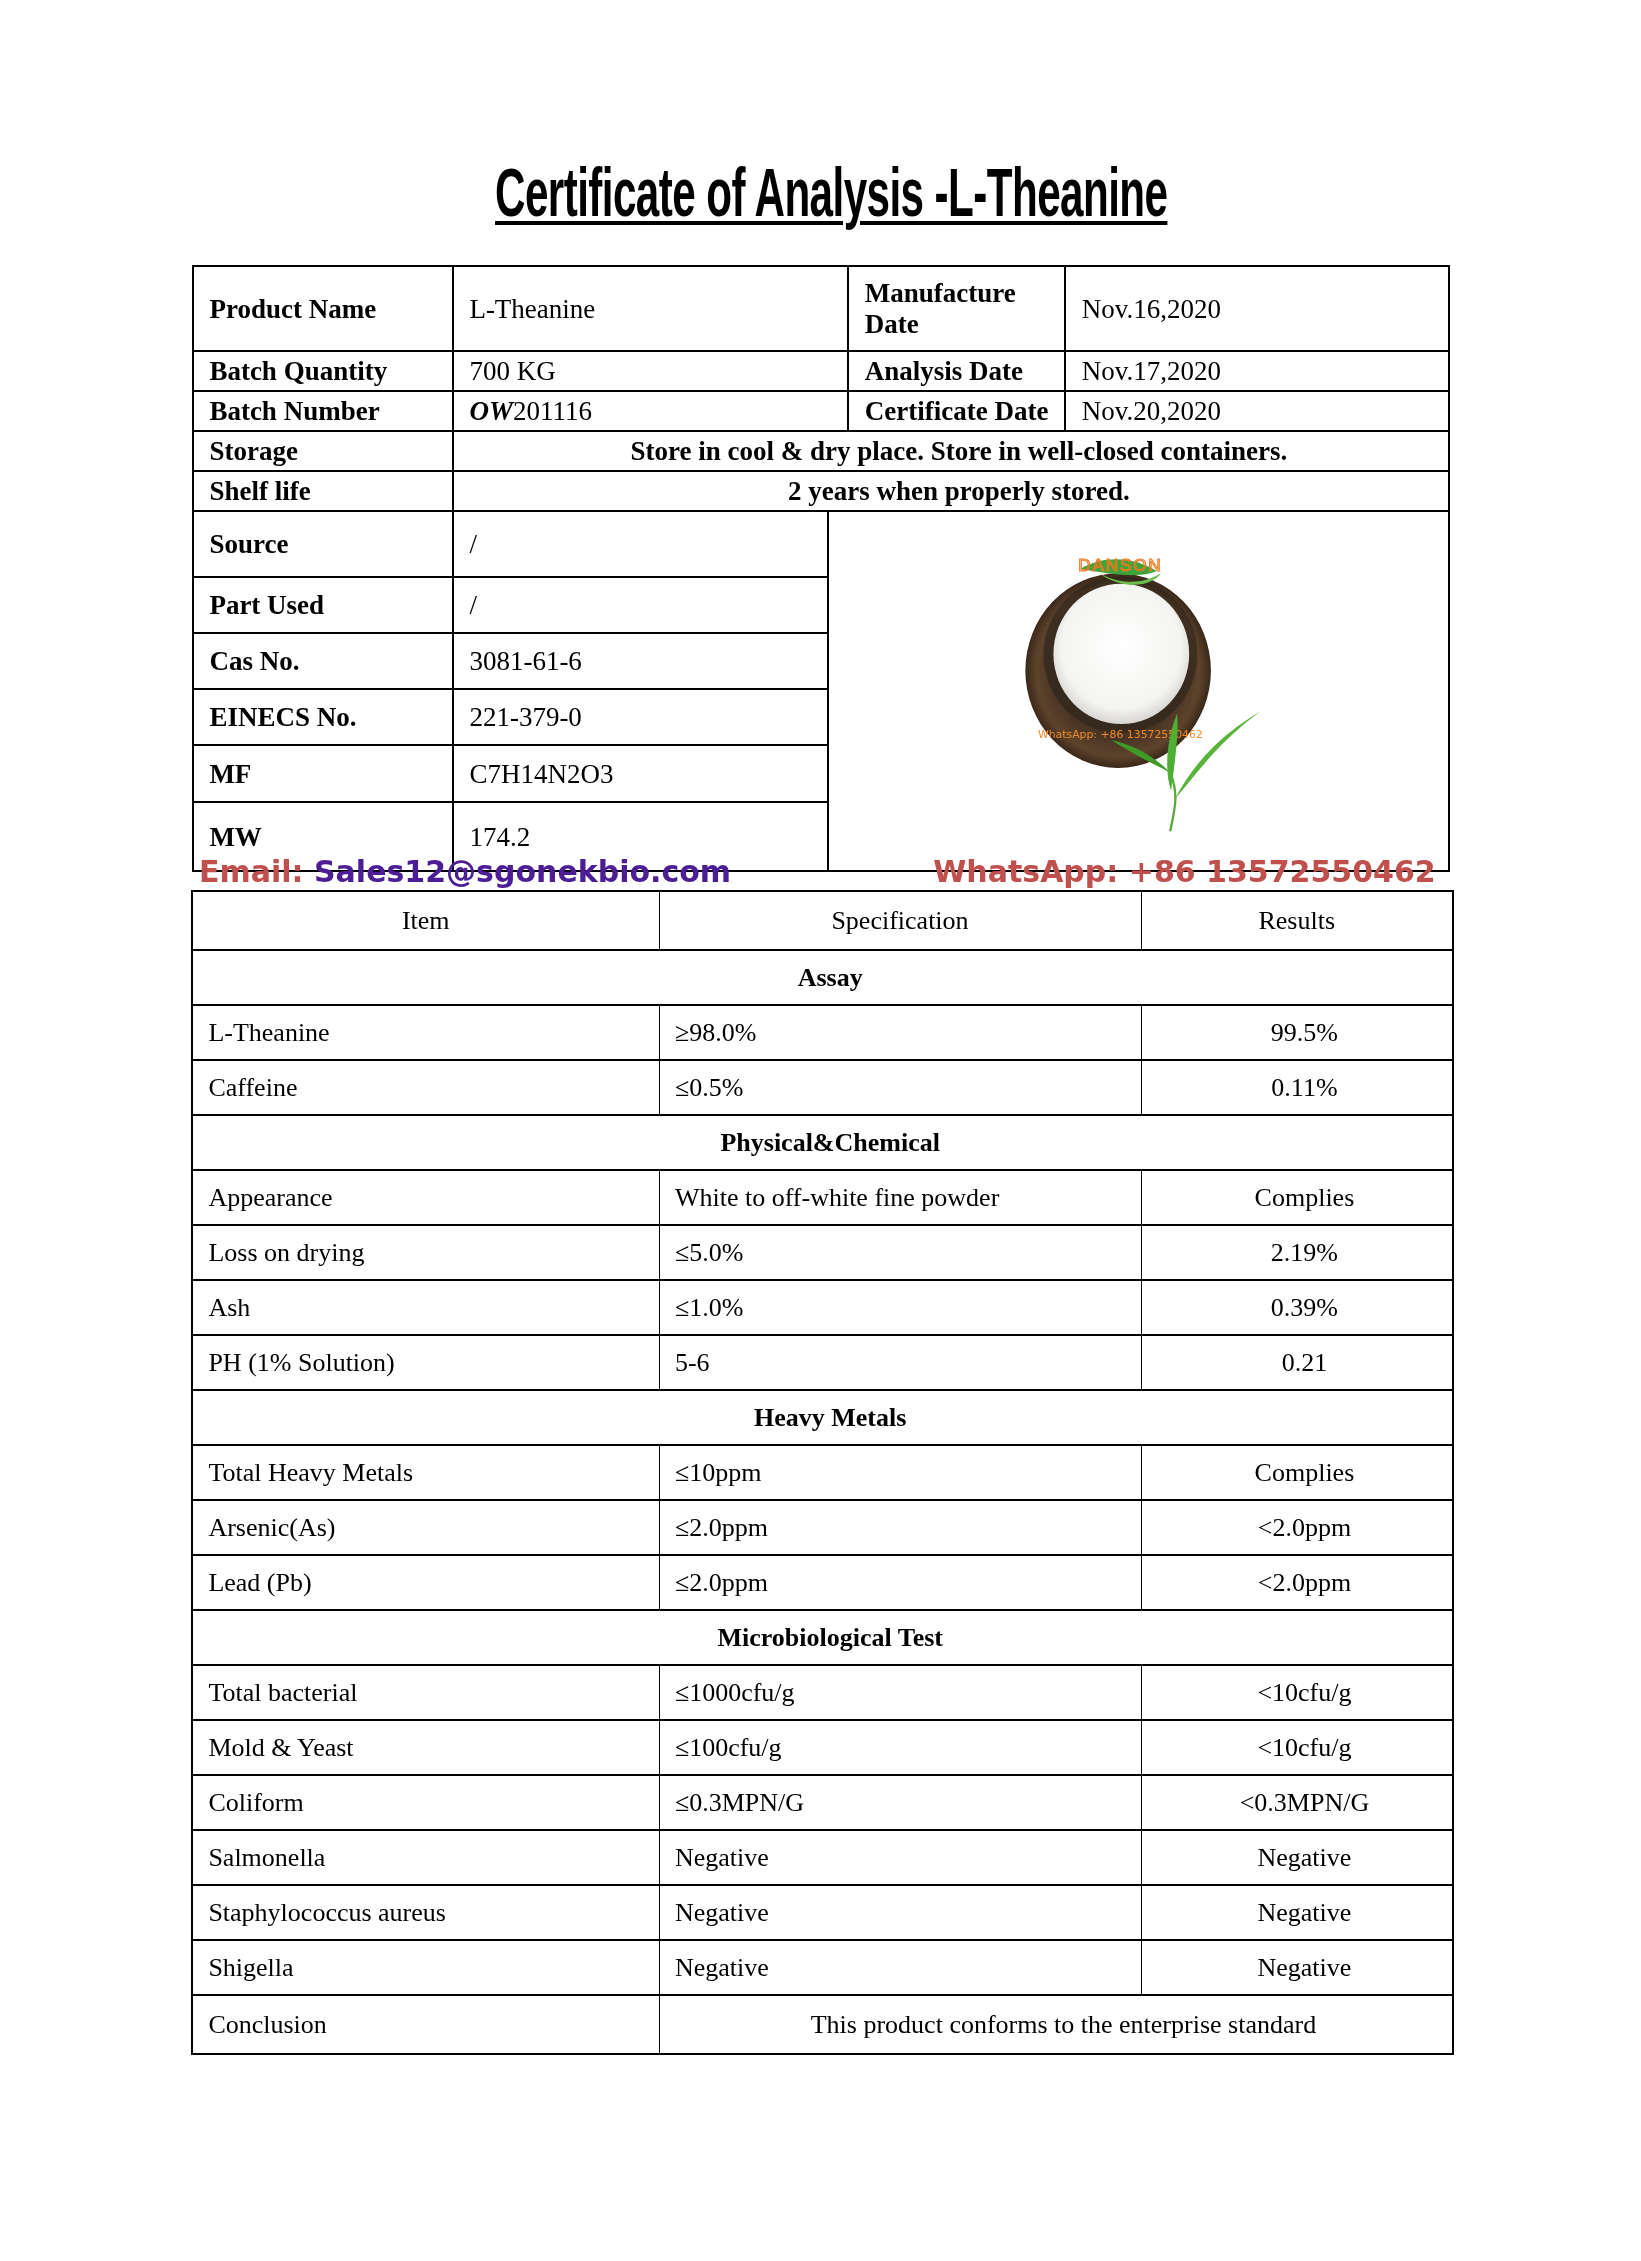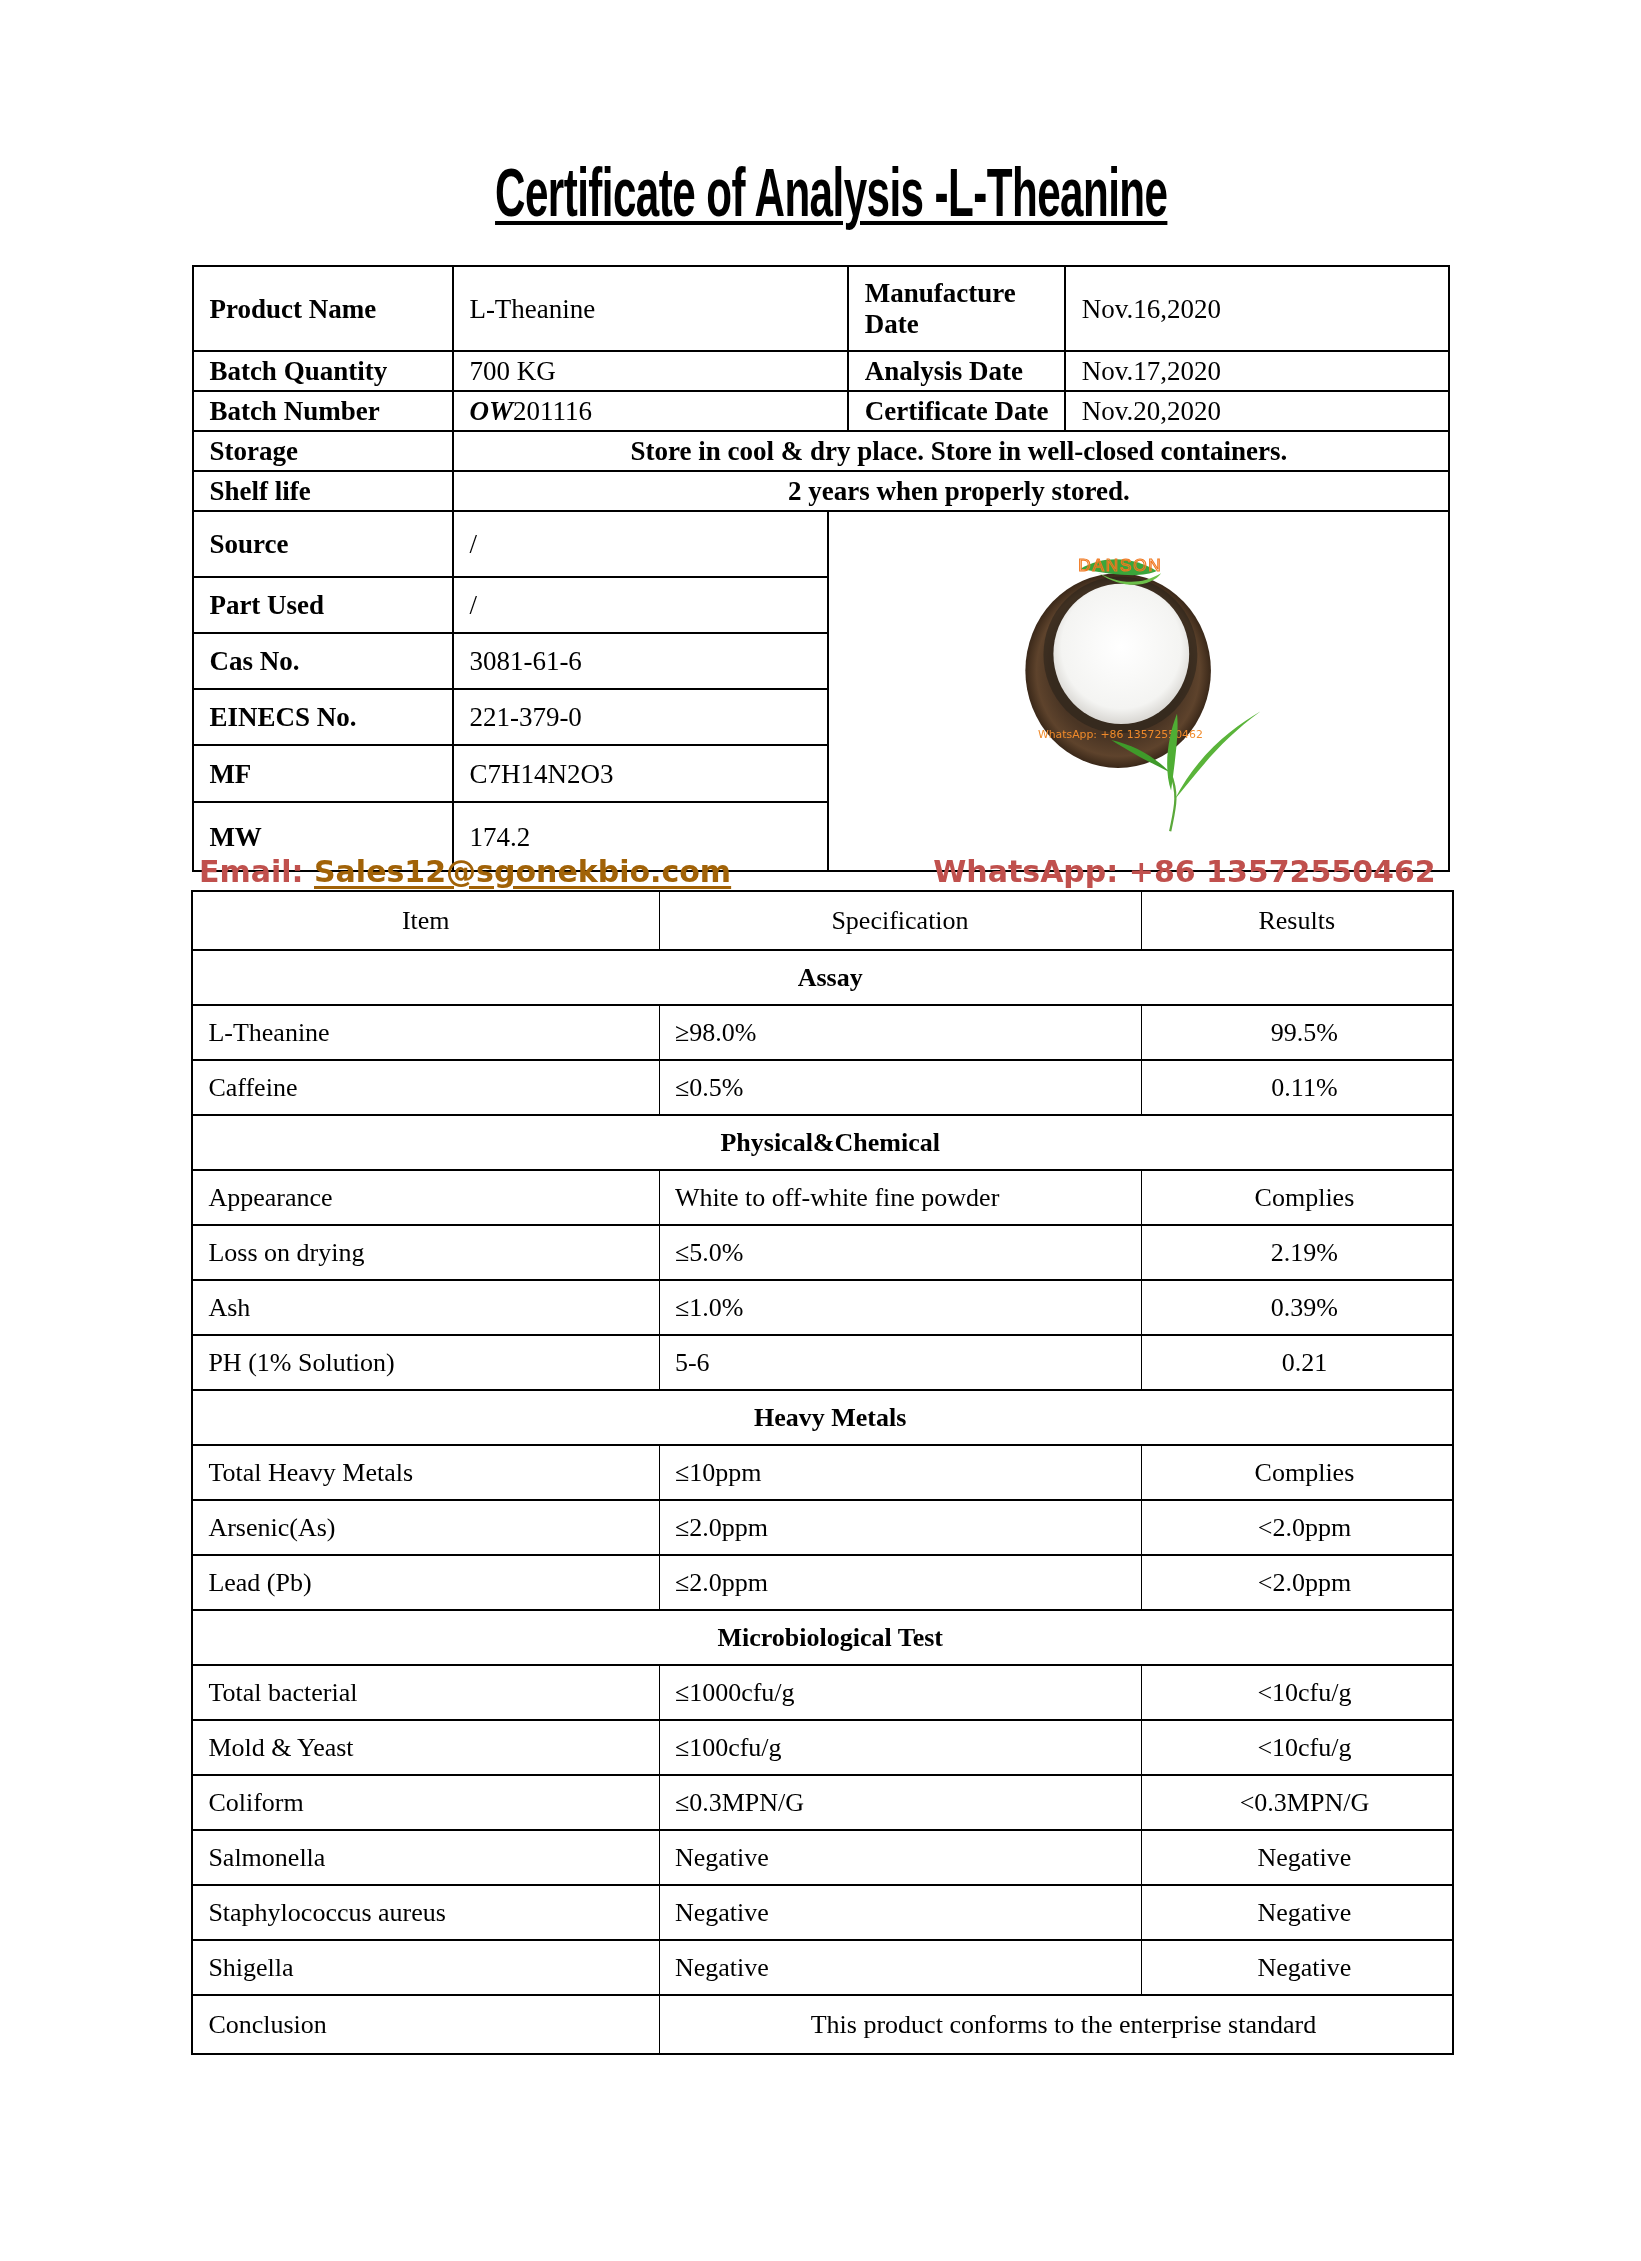--- a/index.html
+++ b/index.html
@@ -35,21 +35,21 @@
 
   .product-photo { width: 353px; height: 344px; display: block; margin: 0 auto; }
 
   
   .contact {
     position: absolute; top: 854px; left: 199px; width: 1248px; height: 36px;
     font-family: "DejaVu Sans", "Liberation Sans", sans-serif; font-weight: bold;
     font-size: 30px; line-height: 36px; color: #c0504d;
   }
   .contact .email { position: absolute; left: 0; top: 0; white-space: nowrap; }
-  .contact .email a { color: #a16207; text-decoration: underline; text-decoration-thickness: 2.7px; text-underline-offset: 3.6px; }
+  .contact .email a { color: #4c1d95; text-decoration-thickness: 2.7px; text-underline-offset: 3.6px; }
   .contact .whatsapp { position: absolute; right: 11.3px; top: 0; white-space: nowrap; }
 
   
   #results { left: 191px; top: 890px; width: 1261px; border-radius: 25px; }
   #results td { height: 53px; border-left-width: 1.4px; border-right-width: 1.4px; font-size: 26px; }
   #results tr td:first-child { border-left-width: 2.7px; }
   #results tr td:last-child { border-right-width: 2.7px; text-align: center; }
   #results tr.head td { text-align: center; padding-left: 0; height: 57px; }
   #results tr.section td { font-weight: bold; }
 </style>

